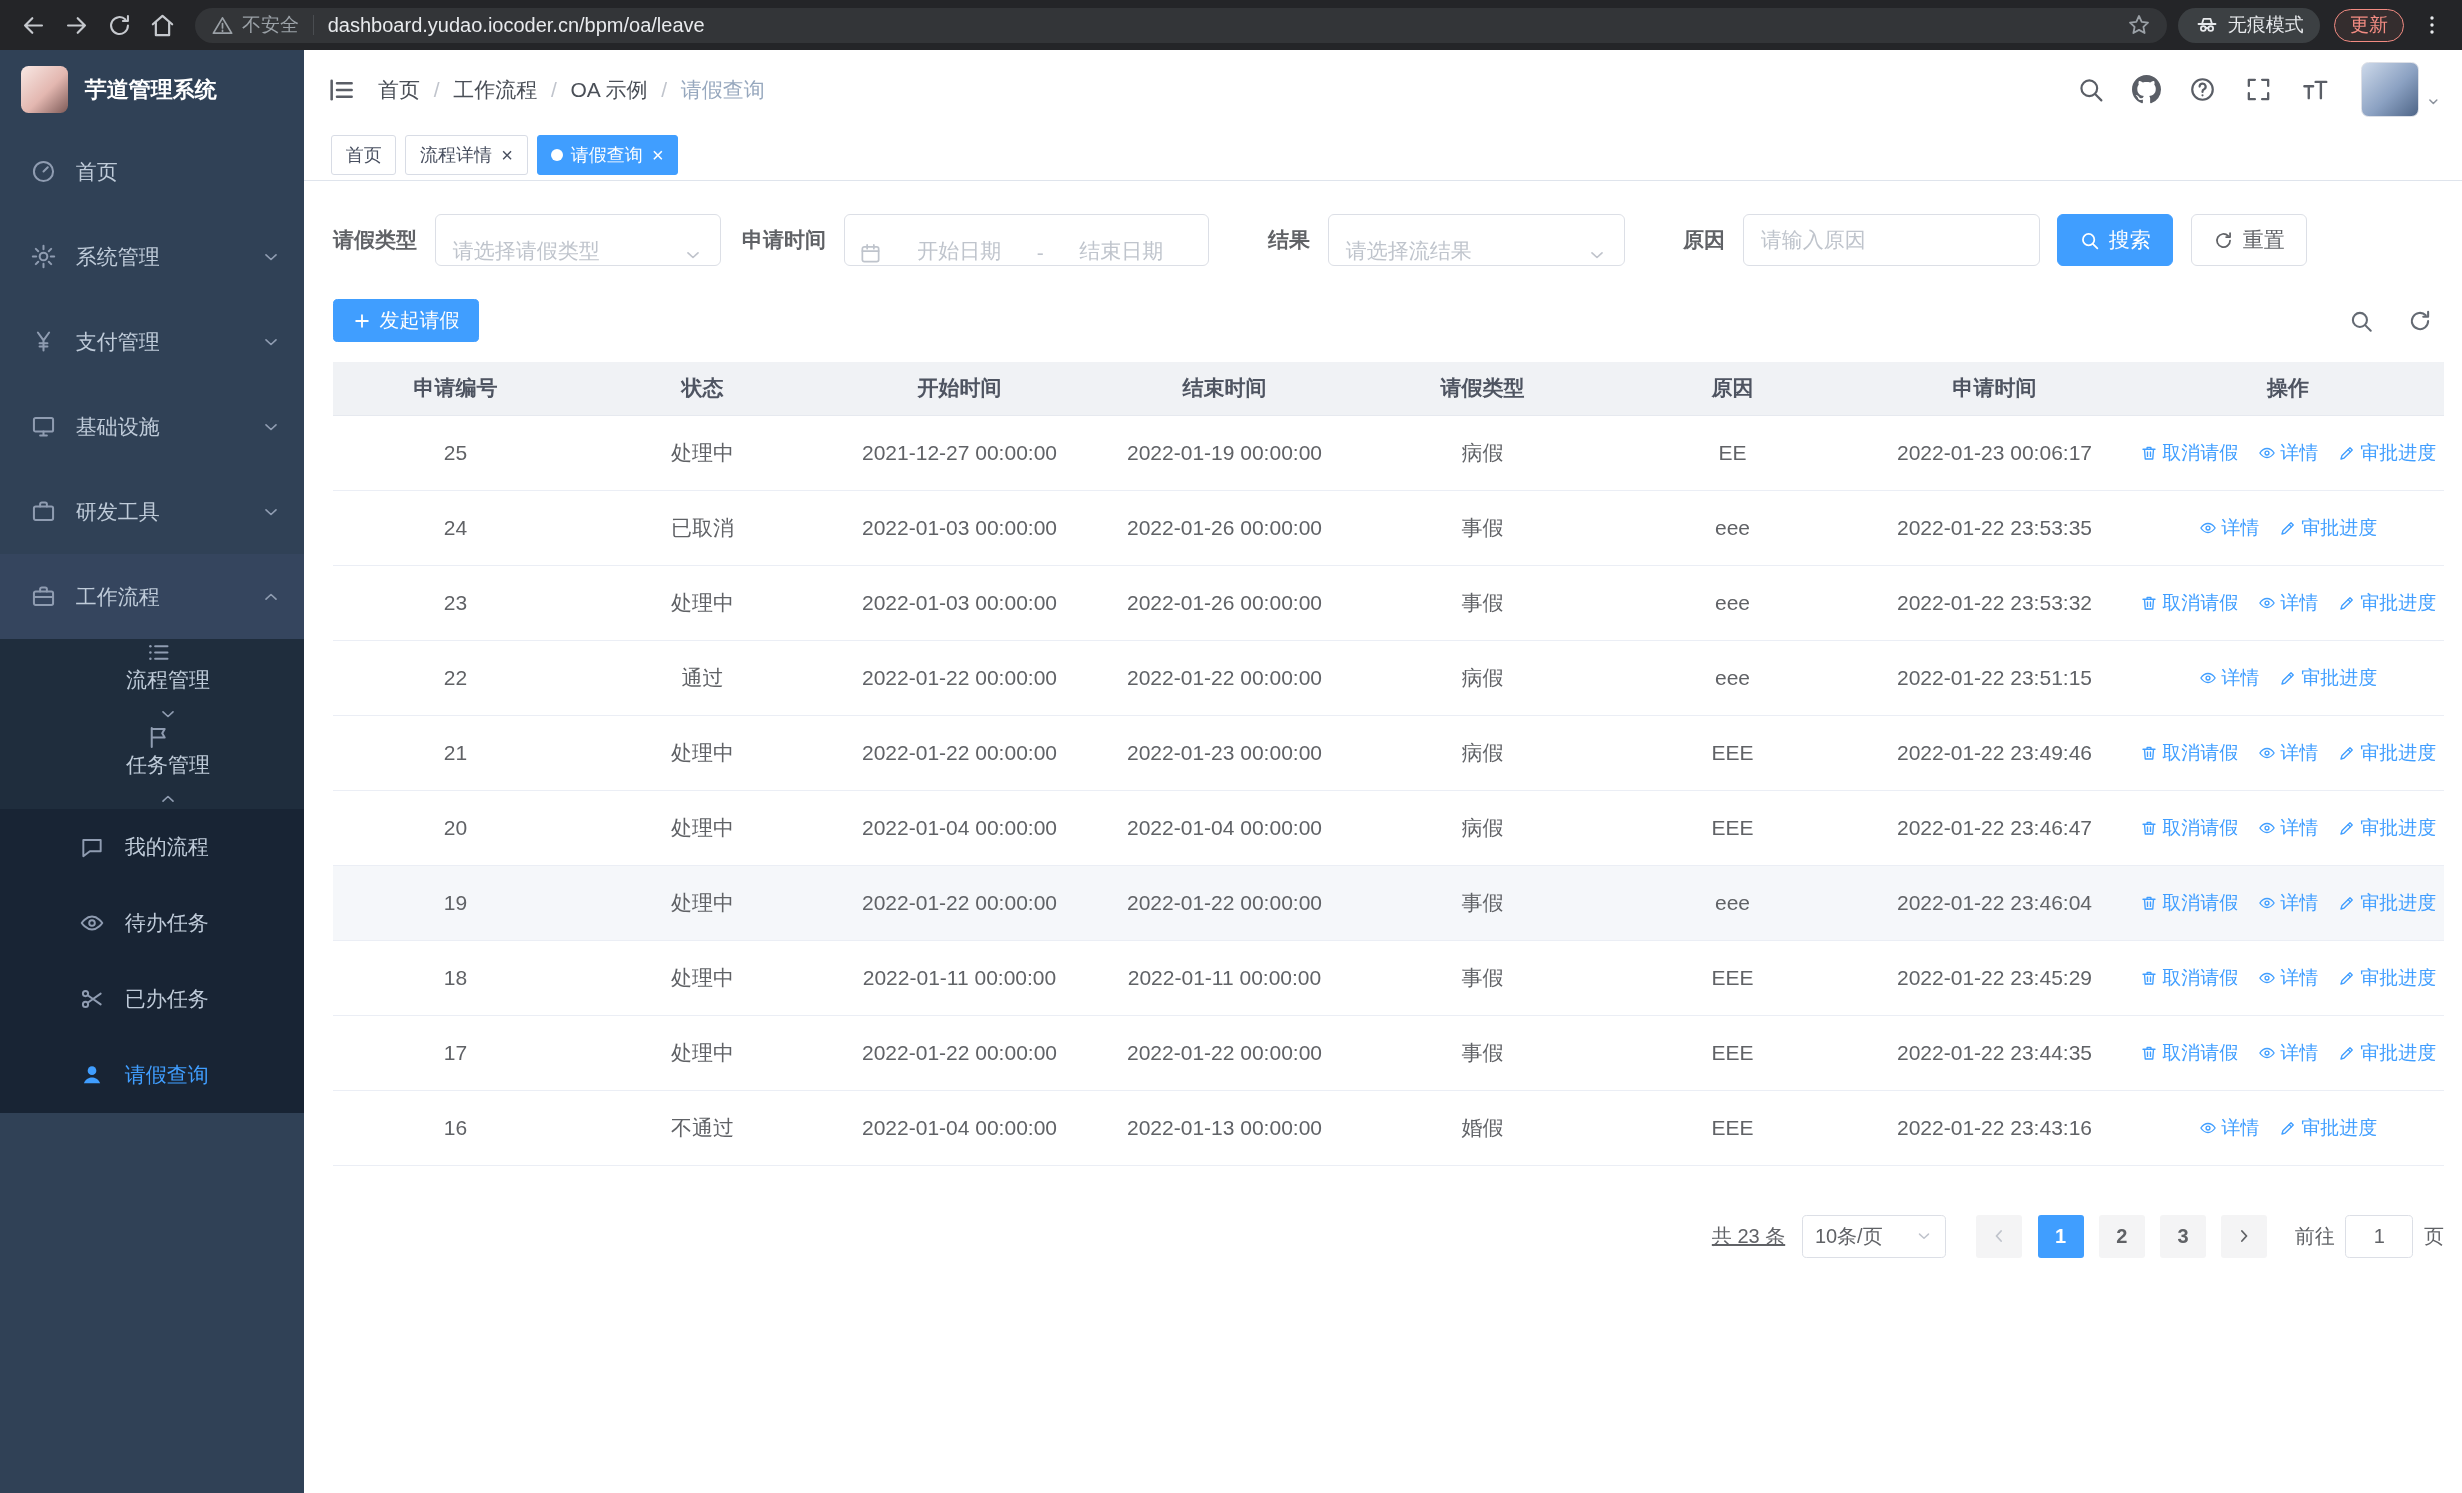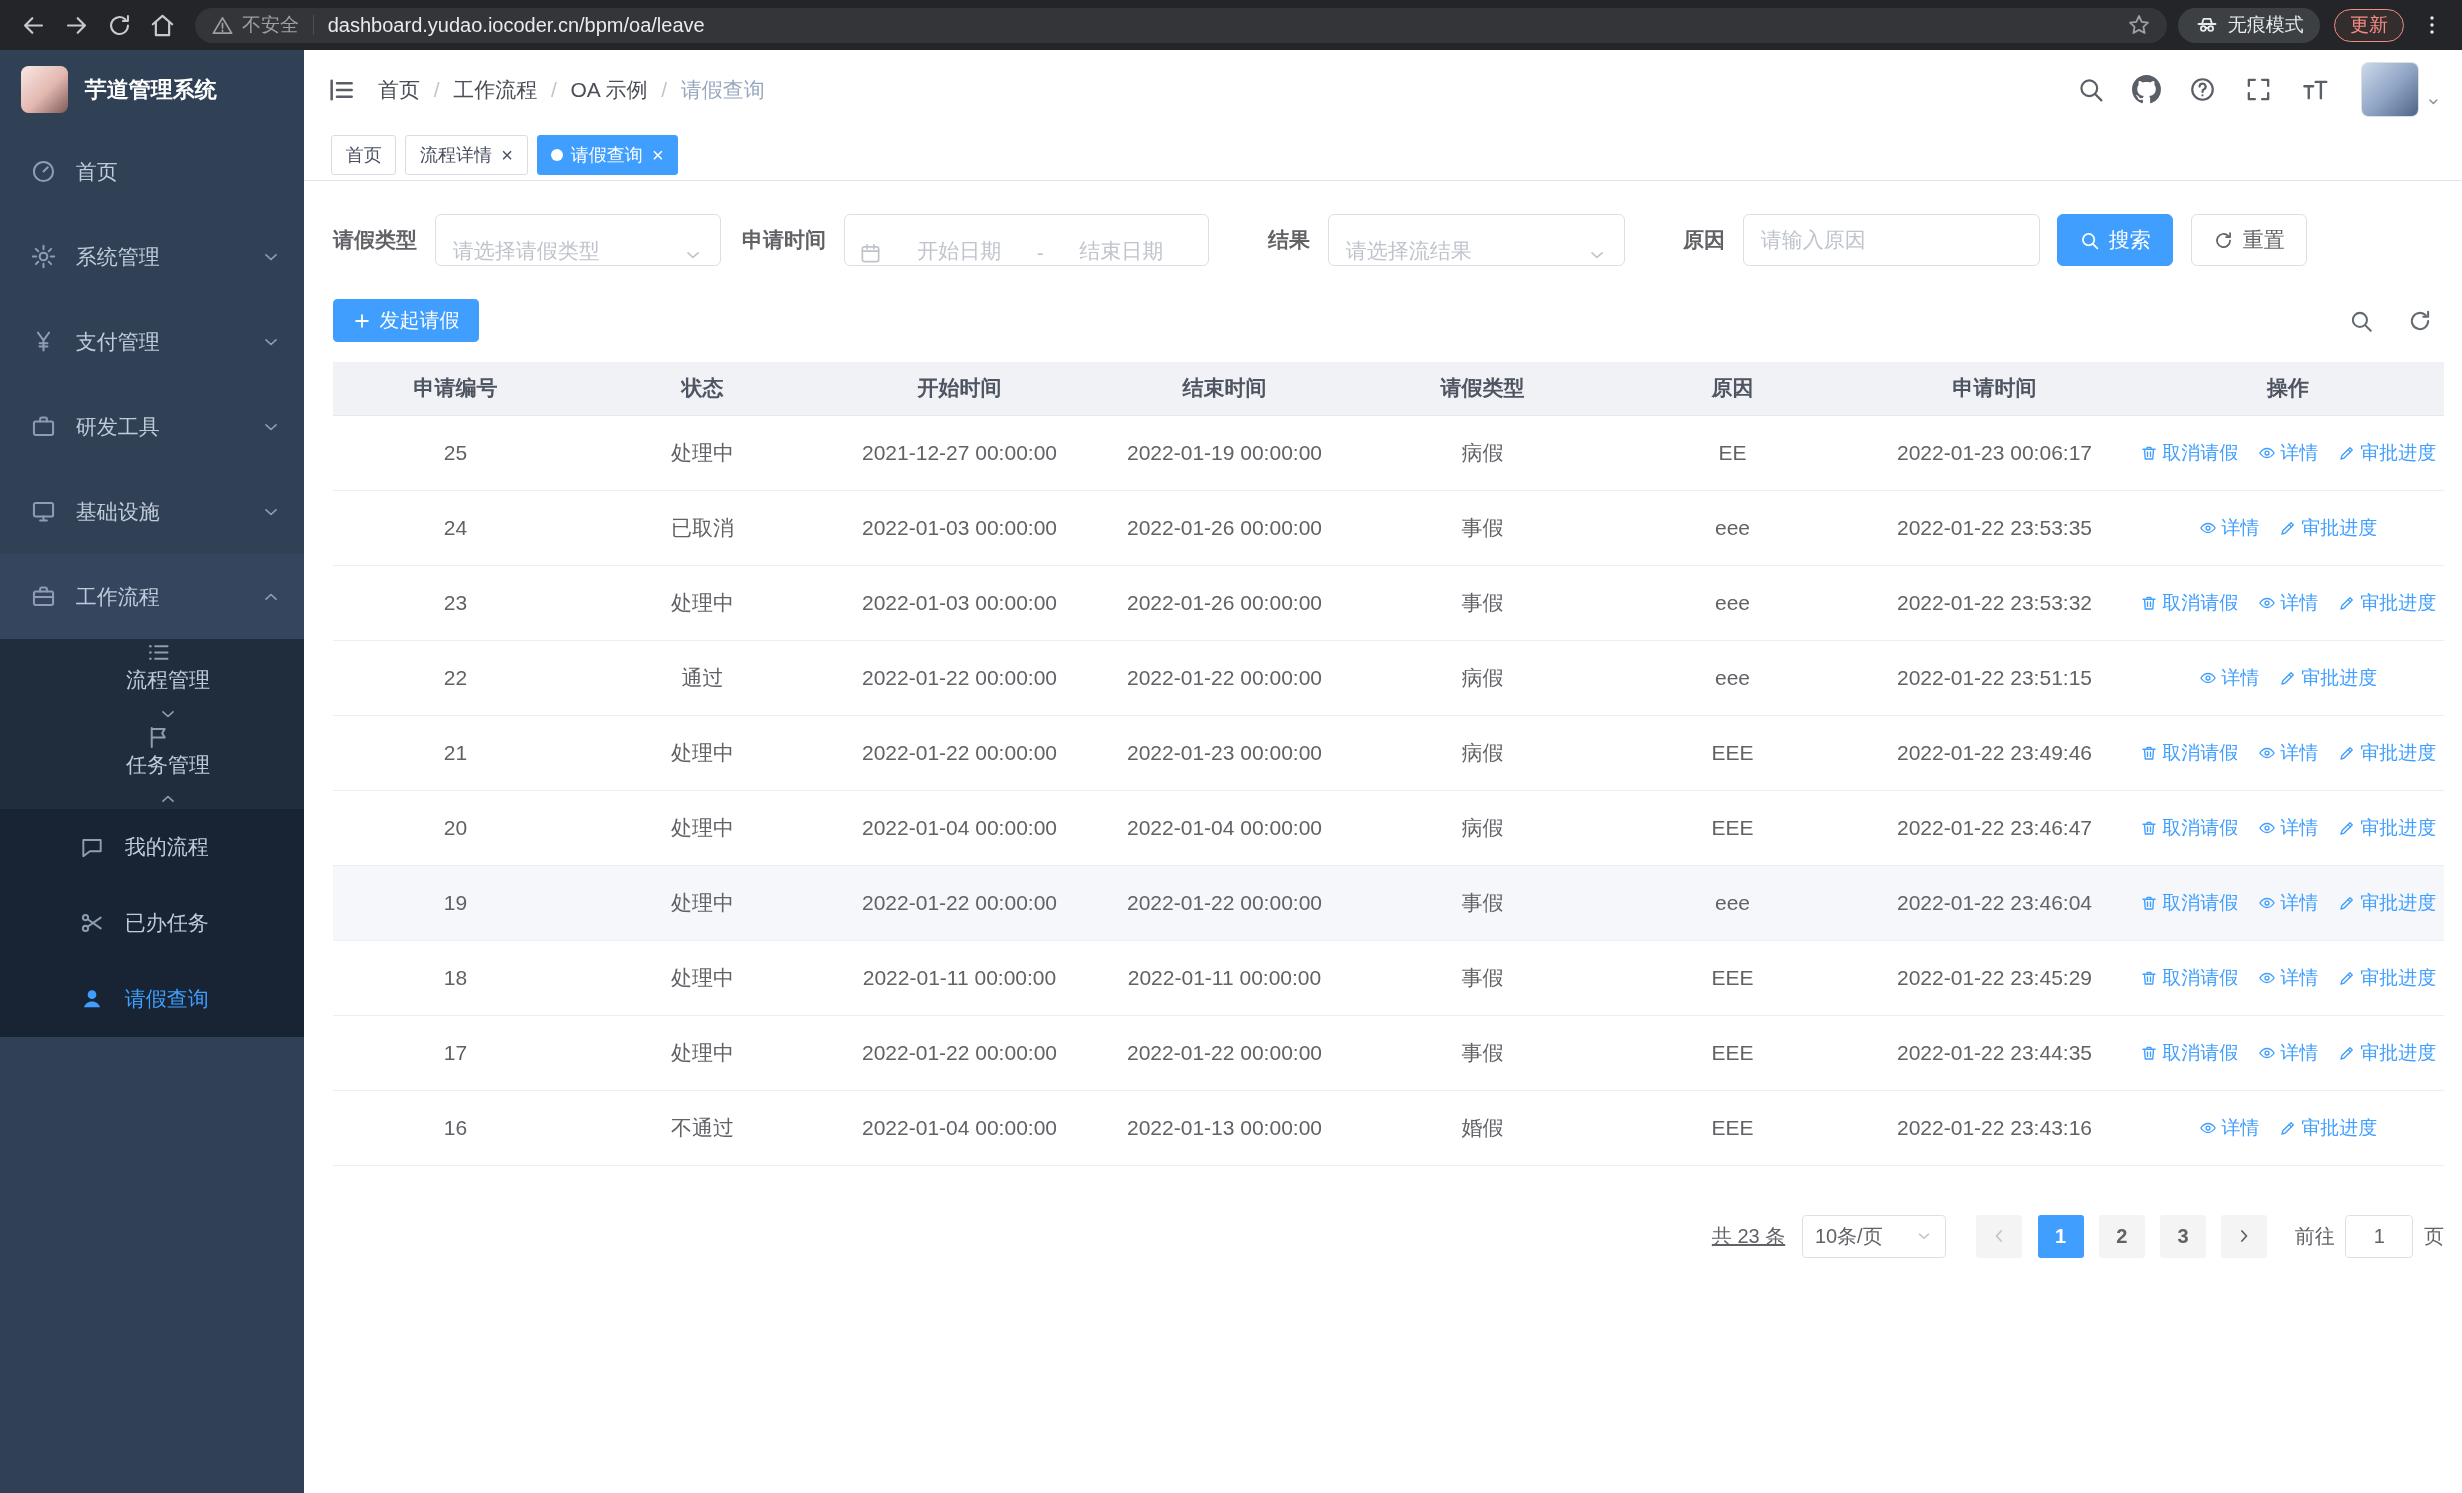--- a/index.html
+++ b/index.html
@@ -208,39 +208,39 @@
       <span class="mi-label">支付管理</span>
       <span class="mi-arrow">
           <svg width="20" height="20" viewBox="0 0 24 24" fill="none" stroke="currentColor" stroke-width="2" stroke-linecap="round" stroke-linejoin="round">
             <path d="M6 9.5l6 5.5 6-5.5"></path>
           </svg>
         </span>
     </div>
     <div class="menu-item">
       <span class="mi-icon">
           <svg width="27" height="27" viewBox="0 0 24 24" fill="none" stroke="currentColor" stroke-width="1.8" stroke-linecap="round" stroke-linejoin="round">
-            <rect x="3.5" y="7.5" width="17" height="12" rx="1.5"></rect>
-            <path d="M9 7.5V5.5A1.5 1.5 0 0 1 10.5 4h3A1.5 1.5 0 0 1 15 5.5v2"></path>
-          </svg>
-        </span>
-      <span class="mi-label">研发工具</span>
+            <rect x="3.5" y="4.5" width="17" height="12" rx="1.5"></rect>
+            <path d="M9 20h6M12 16.5V20"></path>
+          </svg>
+        </span>
+      <span class="mi-label">基础设施</span>
       <span class="mi-arrow">
           <svg width="20" height="20" viewBox="0 0 24 24" fill="none" stroke="currentColor" stroke-width="2" stroke-linecap="round" stroke-linejoin="round">
             <path d="M6 9.5l6 5.5 6-5.5"></path>
           </svg>
         </span>
     </div>
     <div class="menu-item">
       <span class="mi-icon">
           <svg width="27" height="27" viewBox="0 0 24 24" fill="none" stroke="currentColor" stroke-width="1.8" stroke-linecap="round" stroke-linejoin="round">
-            <rect x="3.5" y="4.5" width="17" height="12" rx="1.5"></rect>
-            <path d="M9 20h6M12 16.5V20"></path>
-          </svg>
-        </span>
-      <span class="mi-label">基础设施</span>
+            <rect x="3.5" y="7.5" width="17" height="12" rx="1.5"></rect>
+            <path d="M9 7.5V5.5A1.5 1.5 0 0 1 10.5 4h3A1.5 1.5 0 0 1 15 5.5v2"></path>
+          </svg>
+        </span>
+      <span class="mi-label">研发工具</span>
       <span class="mi-arrow">
           <svg width="20" height="20" viewBox="0 0 24 24" fill="none" stroke="currentColor" stroke-width="2" stroke-linecap="round" stroke-linejoin="round">
             <path d="M6 9.5l6 5.5 6-5.5"></path>
           </svg>
         </span>
     </div>
     <div class="menu-item open-parent">
       <span class="mi-icon">
           <svg width="27" height="27" viewBox="0 0 24 24" fill="none" stroke="currentColor" stroke-width="1.8" stroke-linecap="round" stroke-linejoin="round">
             <rect x="3.5" y="7.5" width="17" height="12" rx="1.5"></rect>
@@ -283,20 +283,29 @@
           </svg>
         </span>
     </div>
     <div class="menu-item lvl3">
       <span class="mi-icon">
           <svg width="26" height="26" viewBox="0 0 24 24" fill="none" stroke="currentColor" stroke-width="1.8" stroke-linecap="round" stroke-linejoin="round">
             <path d="M4 5.5h16V16H10l-6 4.5z"></path>
           </svg>
         </span>
       <span class="mi-label">我的流程</span>
+    </div>
+    <div class="menu-item lvl3">
+      <span class="mi-icon">
+          <svg width="26" height="26" viewBox="0 0 24 24" fill="none" stroke="currentColor" stroke-width="1.8" stroke-linecap="round" stroke-linejoin="round">
+            <path d="M2.5 12S6.5 6 12 6s9.5 6 9.5 6-4 6-9.5 6-9.5-6-9.5-6z"></path>
+            <circle cx="12" cy="12" r="2.6"></circle>
+          </svg>
+        </span>
+      <span class="mi-label">待办任务</span>
     </div>
     <div class="menu-item lvl3">
       <span class="mi-icon">
           <svg width="26" height="26" viewBox="0 0 24 24" fill="none" stroke="currentColor" stroke-width="1.8" stroke-linecap="round" stroke-linejoin="round">
             <circle cx="6" cy="7" r="2.4"></circle>
             <circle cx="6" cy="17" r="2.4"></circle>
             <path d="M8 8.5L20 17M8 15.5L20 7"></path>
           </svg>
         </span>
       <span class="mi-label">已办任务</span>

